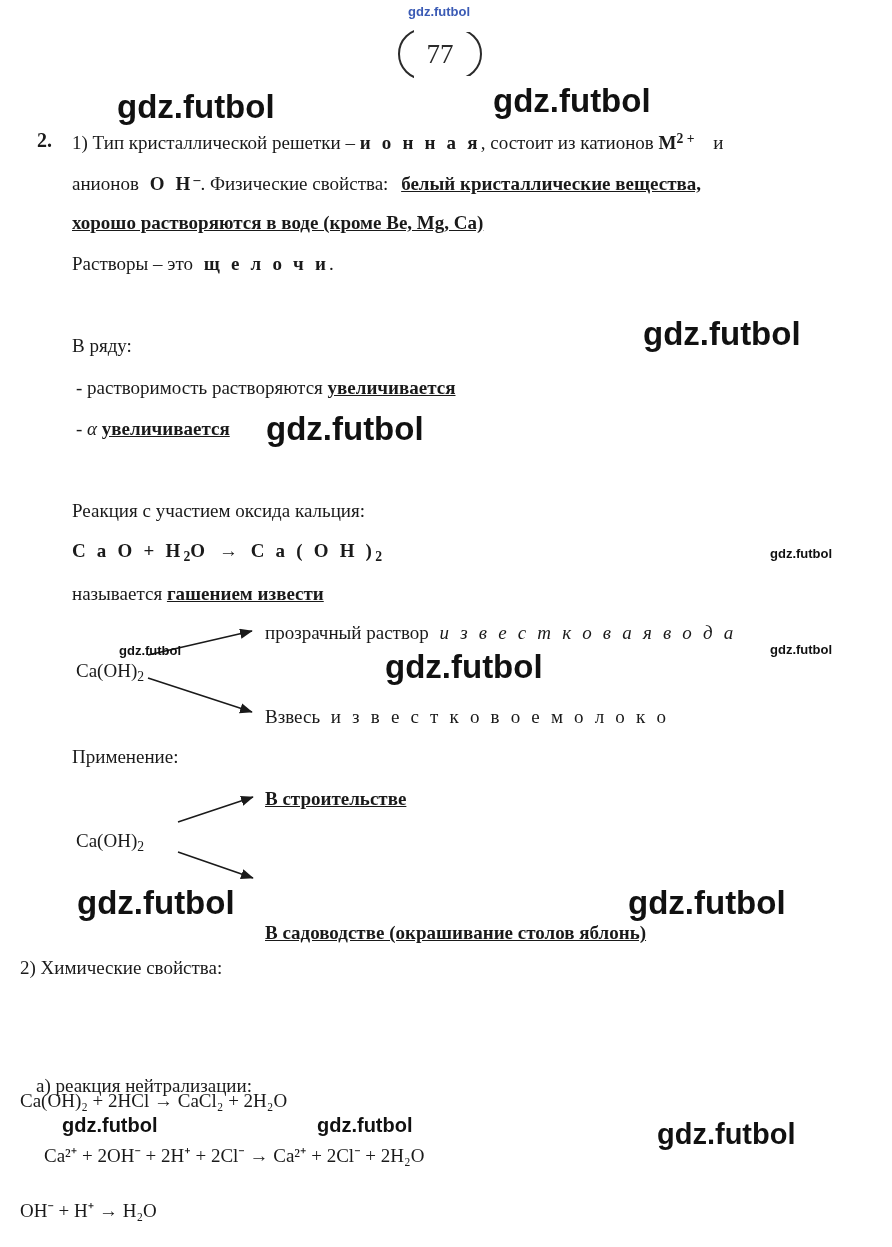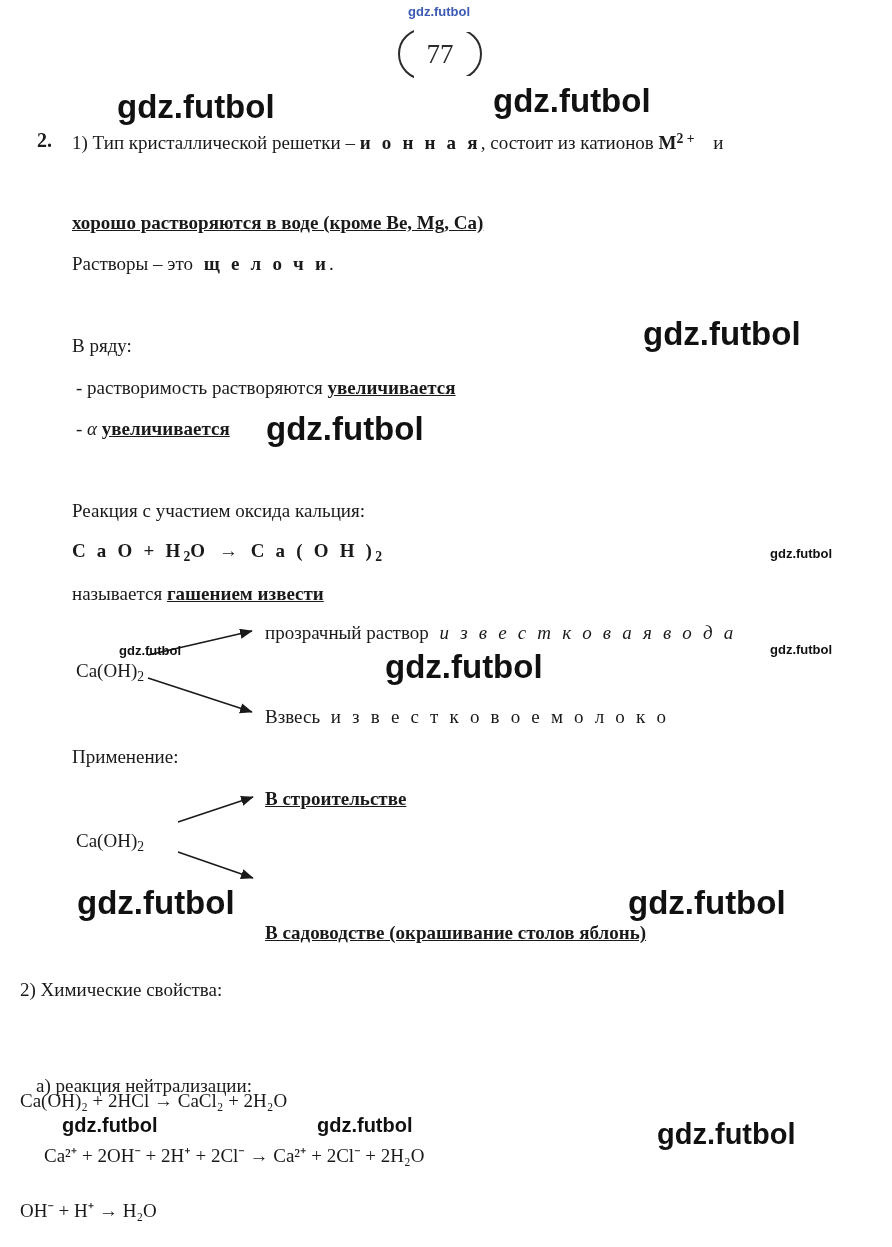--- a/index.html
+++ b/index.html
@@ -102,20 +102,25 @@
 
   <div class="tx num-label" style="left:37px; top:128px;">2.</div>
 
   <div class="tx" style="left:72px; top:130px;">
     <span>1)  Тип  кристаллической  решетки  –</span>
     <span class="sp b">и о н н а я</span><span>,  состоит  из  катионов</span>
     <span class="b">М</span><sup class="b">2 +</sup>
     <span style="margin-left:14px;">и</span>
   </div>
 
+  <div class="tx" style="left:72px; top:171px;">
+    <span>анионов</span>
+    <span class="sp b" style="margin-left:6px;">О Н</span><sup class="b">–</sup><span>.   Физические  свойства:</span>
+    <span class="b u" style="margin-left:8px;">белый  кристаллические  вещества,</span>
+  </div>
 
   <div class="tx b u" style="left:72px; top:211px;">хорошо растворяются в воде (кроме Be, Mg, Ca)</div>
 
   <div class="tx" style="left:72px; top:252px;">
     <span>Растворы – это</span>
     <span class="sp b" style="margin-left:6px;">щ е л о ч и</span><span>.</span>
   </div>
 
   <div class="tx" style="left:72px; top:334px;">В ряду:</div>
 
@@ -160,21 +165,21 @@
   <div class="tx" style="left:72px; top:745px;">Применение:</div>
 
   <div class="tx" style="left:76px; top:829px;">
     <span>Ca(OH)</span><sub>2</sub>
   </div>
 
   <div class="tx b u" style="left:265px; top:787px;">В строительстве</div>
 
   <div class="tx b u" style="left:265px; top:921px;">В садоводстве (окрашивание столов яблонь)</div>
 
-  <div class="tx" style="left:20px; top:978px;">2) Химические свойства:</div>
+  <div class="tx" style="left:20px; top:956px;">2) Химические свойства:</div>
 
   <div class="tx" style="left:20px; top:1074px;margin-left:16px;">а) реакция нейтрализации:</div>
 
   <div class="tx" style="left:20px; top:1089px;">Ca(OH)₂ + 2HCl → CaCl₂ + 2H₂O</div>
 
   <div class="tx" style="left:20px; top:1144px;margin-left:24px;">Ca²⁺ + 2OH⁻ + 2H⁺ + 2Cl⁻ → Ca²⁺ + 2Cl⁻ + 2H₂O</div>
 
   <div class="tx" style="left:20px; top:1199px;">OH⁻ + H⁺ → H₂O</div>
 
   <svg class="arrows" viewBox="0 0 892 1247">

